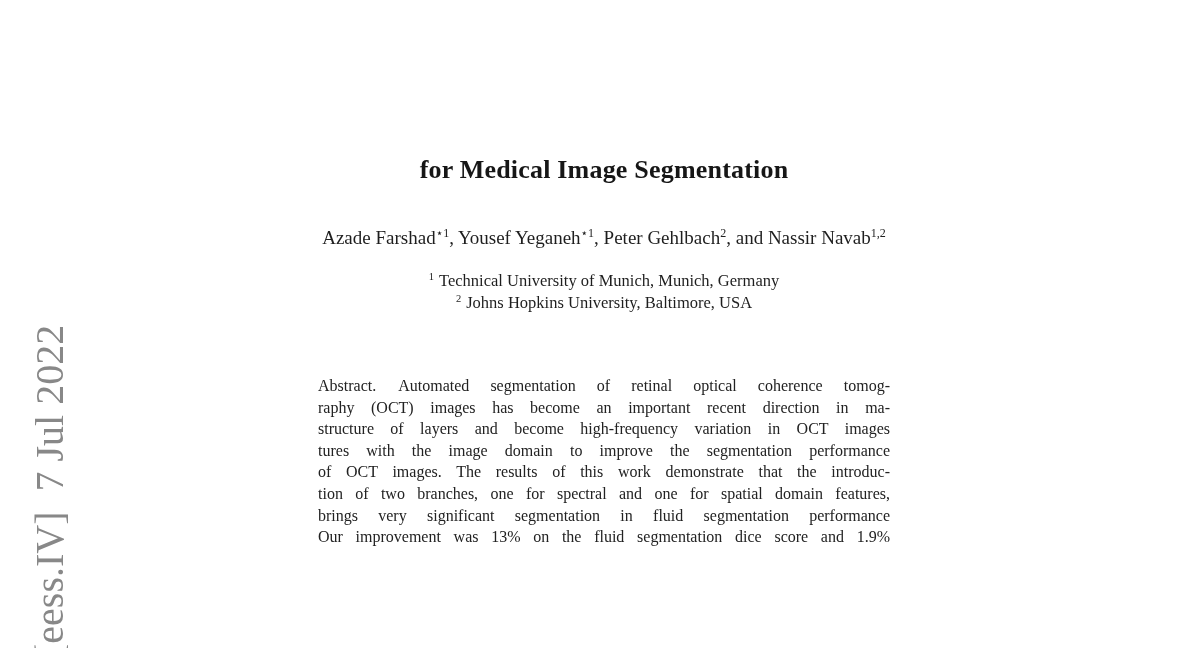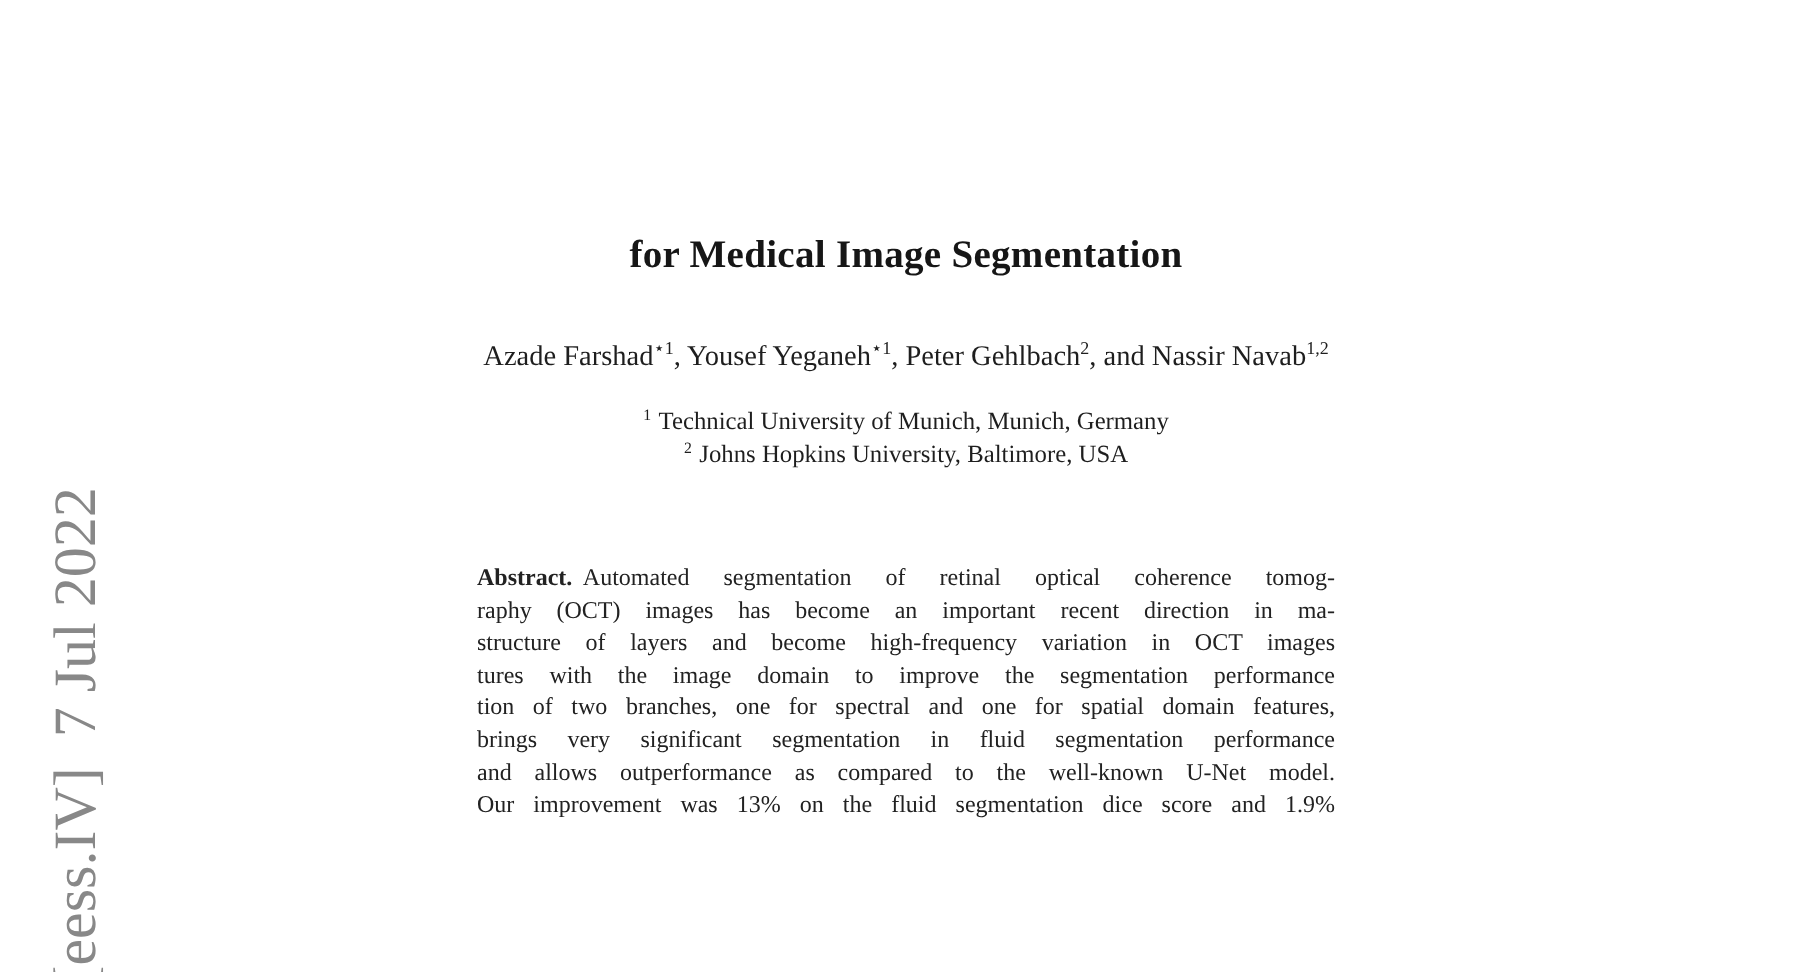--- a/index.html
+++ b/index.html
@@ -66,21 +66,21 @@
     font-size: 16px;
     line-height: 21.6px;
     color: #222222;
   }
   .abs-line {
     text-align: justify;
     text-align-last: justify;
     height: 21.6px;
     white-space: normal;
   }
-  .abs-label { font-weight: bold; margin-right: 7px; }
+  .abs-label { font-weight: normal; margin-right: 22px; }
 </style>
 </head>
 <body>
 
 <div class="page">
 
   <div class="arxiv-stamp" style="color: rgb(136, 136, 136);">[eess.IV]  7 Jul 2022</div>
 
   <h1 class="title">
     <br>
@@ -93,20 +93,20 @@
       <div><sup class="affil-sup">1</sup>Technical University of Munich, Munich, Germany</div>
       <div><sup class="affil-sup">2</sup>Johns Hopkins University, Baltimore, USA</div>
     </div>
 
   <div class="abstract">
     <div>
         <div class="abs-line"><span class="abs-label">Abstract.</span>Automated segmentation of retinal optical coherence tomog-</div>
         <div class="abs-line">raphy (OCT) images has become an important recent direction in ma-</div>
         <div class="abs-line">structure of layers and become high-frequency variation in OCT images</div>
         <div class="abs-line">tures with the image domain to improve the segmentation performance</div>
+        <div class="abs-line">of OCT images. The results of this work demonstrate that the introduc-</div>
         <div class="abs-line">tion of two branches, one for spectral and one for spatial domain features,</div>
         <div class="abs-line">brings very significant segmentation in fluid segmentation performance</div>
-        <div class="abs-line">and allows outperformance as compared to the well-known U-Net model.</div>
         <div class="abs-line">Our improvement was 13% on the fluid segmentation dice score and 1.9%</div>
       </div>
   </div>
 
 </div>
 
 </body></html>

